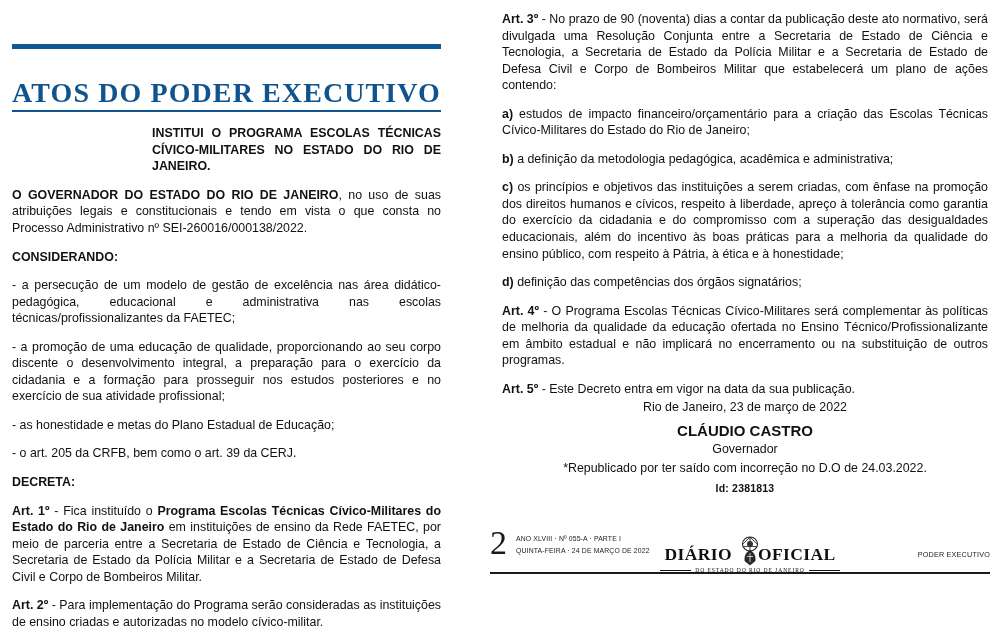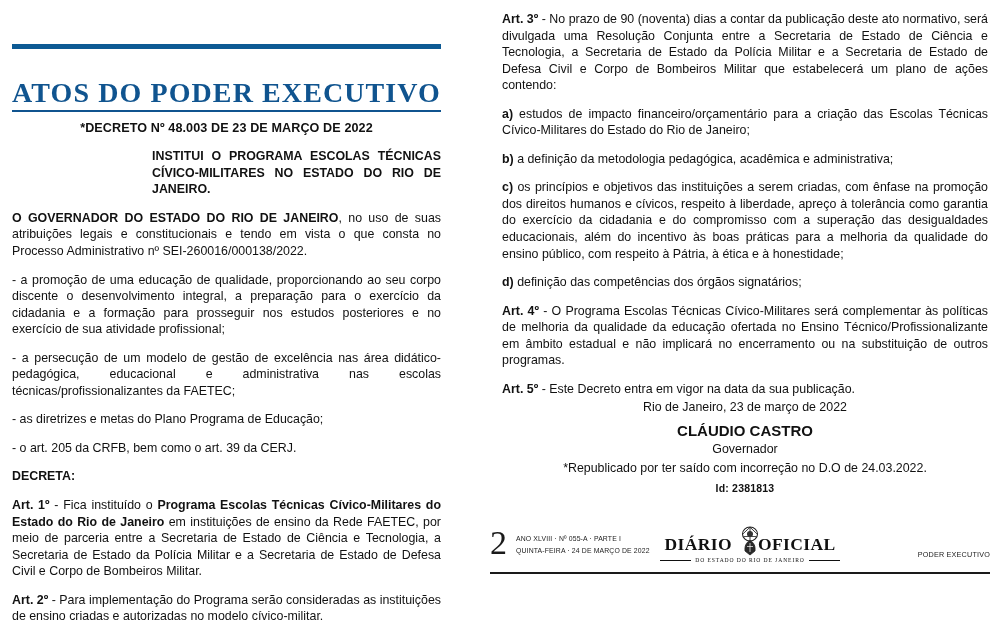--- a/index.html
+++ b/index.html
@@ -161,21 +161,21 @@
     line-height: 1.62;
     letter-spacing: .15px;
     color: #1a1a1a;
     transform: scaleX(0.93);
     transform-origin: left top;
     white-space: nowrap;
   }
   .masthead {
     position: absolute;
     left: 170px;
-    top: 1px;
+    top: 11px;
     width: 180px;
     text-align: center;
   }
   .masthead-title {
     position: relative;
     font-family: "Liberation Serif", serif;
     font-size: 17.5px;
     font-weight: 700;
     letter-spacing: .4px;
     line-height: 30px;
@@ -238,30 +238,30 @@
 <div class="page">
 
   <div class="col-left">
 
     <div class="rule-thick"></div>
 
     <div class="section-title">ATOS DO PODER EXECUTIVO</div>
 
     <div class="rule-thin"></div>
 
-    <div class="decree-head">*DECRETO Nº 48.003 DE 23 DE MARÇO DE 2022</div>
 
     <div class="ementa">INSTITUI O PROGRAMA ESCOLAS TÉCNICAS CÍVICO-MILITARES NO ESTADO DO RIO DE JANEIRO.</div>
 
     <div class="para"><b>O GOVERNADOR DO ESTADO DO RIO DE JANEIRO</b><span>, no uso de suas atribuições legais e constitucionais e tendo em vista o que consta no Processo Administrativo nº SEI-260016/000138/2022.</span></div>
 
-
+    <div class="para bold">CONSIDERANDO:</div>
+
+    <div class="para">- a persecução de um modelo de gestão de excelência nas área didático-pedagógica, educacional e administrativa nas escolas técnicas/profissionalizantes da FAETEC;</div>
     <div class="para">- a promoção de uma educação de qualidade, proporcionando ao seu corpo discente o desenvolvimento integral, a preparação para o exercício da cidadania e a formação para prosseguir nos estudos posteriores e no exercício de sua atividade profissional;</div>
-    <div class="para">- a persecução de um modelo de gestão de excelência nas área didático-pedagógica, educacional e administrativa nas escolas técnicas/profissionalizantes da FAETEC;</div>
-    <div class="para">- as diretrizes e metas do Plano Programa de Educação;</div>
+    <div class="para">- as honestidade e metas do Plano Estadual de Educação;</div>
     <div class="para">- o art. 205 da CRFB, bem como o art. 39 da CERJ.</div>
 
     <div class="para bold">DECRETA:</div>
 
     <div class="para"><b>Art. 1º</b><span> - Fica instituído o </span><b>Programa Escolas Técnicas Cívico-Militares do Estado do Rio de Janeiro</b><span> em instituições de ensino da Rede FAETEC, por meio de parceria entre a Secretaria de Estado de Ciência e Tecnologia, a Secretaria de Estado da Polícia Militar e a Secretaria de Estado de Defesa Civil e Corpo de Bombeiros Militar.</span></div>
 
     <div class="para"><b>Art. 2º</b><span> - Para implementação do Programa serão consideradas as instituições de ensino criadas e autorizadas no modelo cívico-militar.</span></div>
 
   </div>
 

